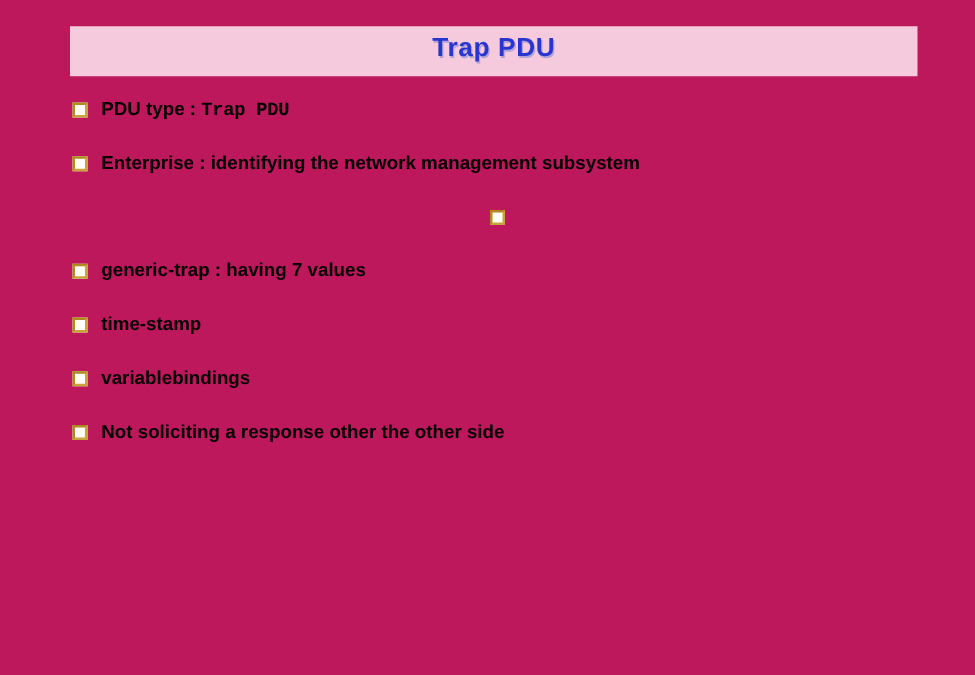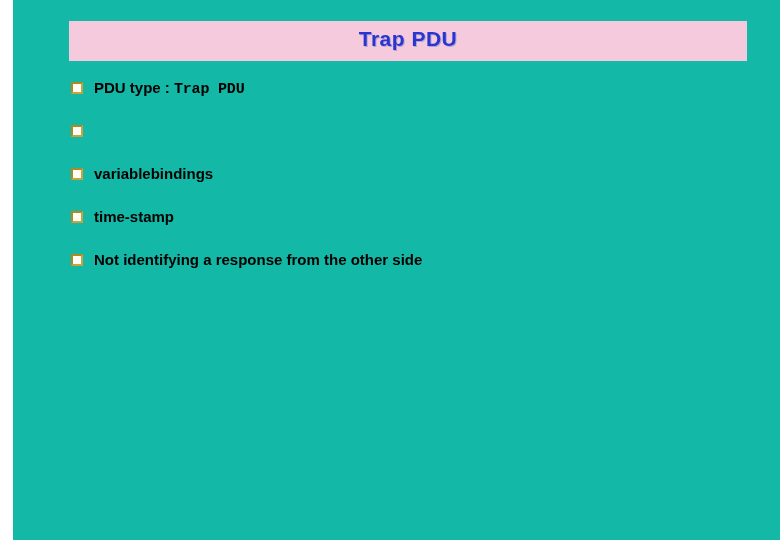--- a/index.html
+++ b/index.html
@@ -12,22 +12,21 @@
     background: #ffffff;
     font-family: "Liberation Sans", sans-serif;
     overflow: hidden;
     position: relative;
   }
 
   
   .slide {
     position: absolute;
     inset: 0;
-    background: #14b8a6;
-    margin-left: 13px;
+    background: #be185d;
   }
 
   
   .title-banner {
     position: absolute;
     left: 56px;
     top: 21px;
     width: 678px;
     height: 40px;
     background: #f4cadc;
@@ -51,20 +50,21 @@
     position: absolute;
     left: 58px;
     top: 78px;
     width: 690px;
   }
   .bullet-row {
     position: relative;
     height: 43px;
     display: flex;
     align-items: flex-start;
+    justify-content: center;
   }
   .bullet-marker {
     flex: 0 0 auto;
     width: 12px;
     height: 12px;
     margin-top: 4px;
     margin-right: 11px;
     border: 2px solid #b08a20;
     border-right-color: #c9a43c;
     border-bottom-color: #c9a43c;
@@ -105,40 +105,48 @@
     <div class="title-text">Trap PDU</div>
   </div>
 
   <div class="bullets">
 
     <div class="bullet-row">
       <span class="bullet-marker"></span>
       <span class="bullet-text"><span>PDU type : </span><span class="mono">Trap PDU</span></span>
     </div>
 
+    <div class="bullet-row">
+      <span class="bullet-marker"></span>
+      <span class="bullet-text">Enterprise : identifying the network management subsystem</span>
+    </div>
 
     <div class="bullet-row">
       <span class="bullet-marker"></span>
     </div>
 
+    <div class="bullet-row">
+      <span class="bullet-marker"></span>
+      <span class="bullet-text">generic-trap : having 7 values</span>
+    </div>
 
+
+    <div class="bullet-row">
+      <span class="bullet-marker"></span>
+      <span class="bullet-text">time-stamp</span>
+    </div>
 
     <div class="bullet-row">
       <span class="bullet-marker"></span>
       <span class="bullet-text">variablebindings</span>
     </div>
 
     <div class="bullet-row">
       <span class="bullet-marker"></span>
-      <span class="bullet-text">time-stamp</span>
-    </div>
-
-    <div class="bullet-row">
-      <span class="bullet-marker"></span>
-      <span class="bullet-text">Not identifying a response from the other side</span>
+      <span class="bullet-text">Not soliciting a response other the other side</span>
     </div>
 
   </div>
 
   <div class="footer">
 
     
 
     
 

